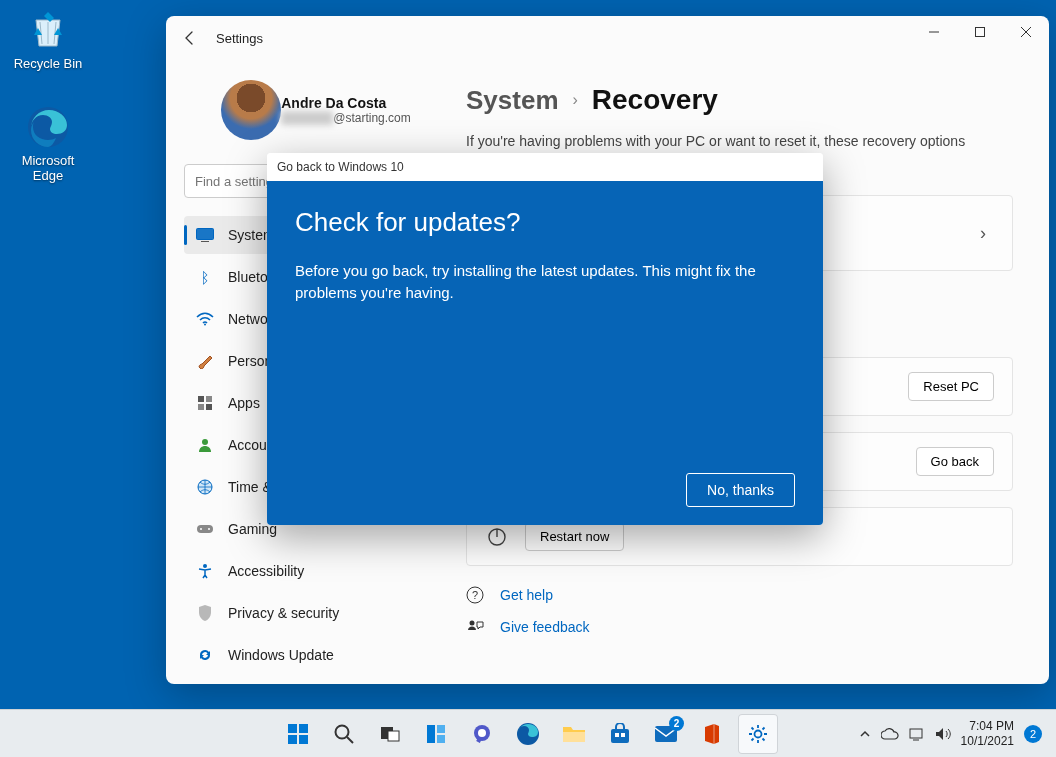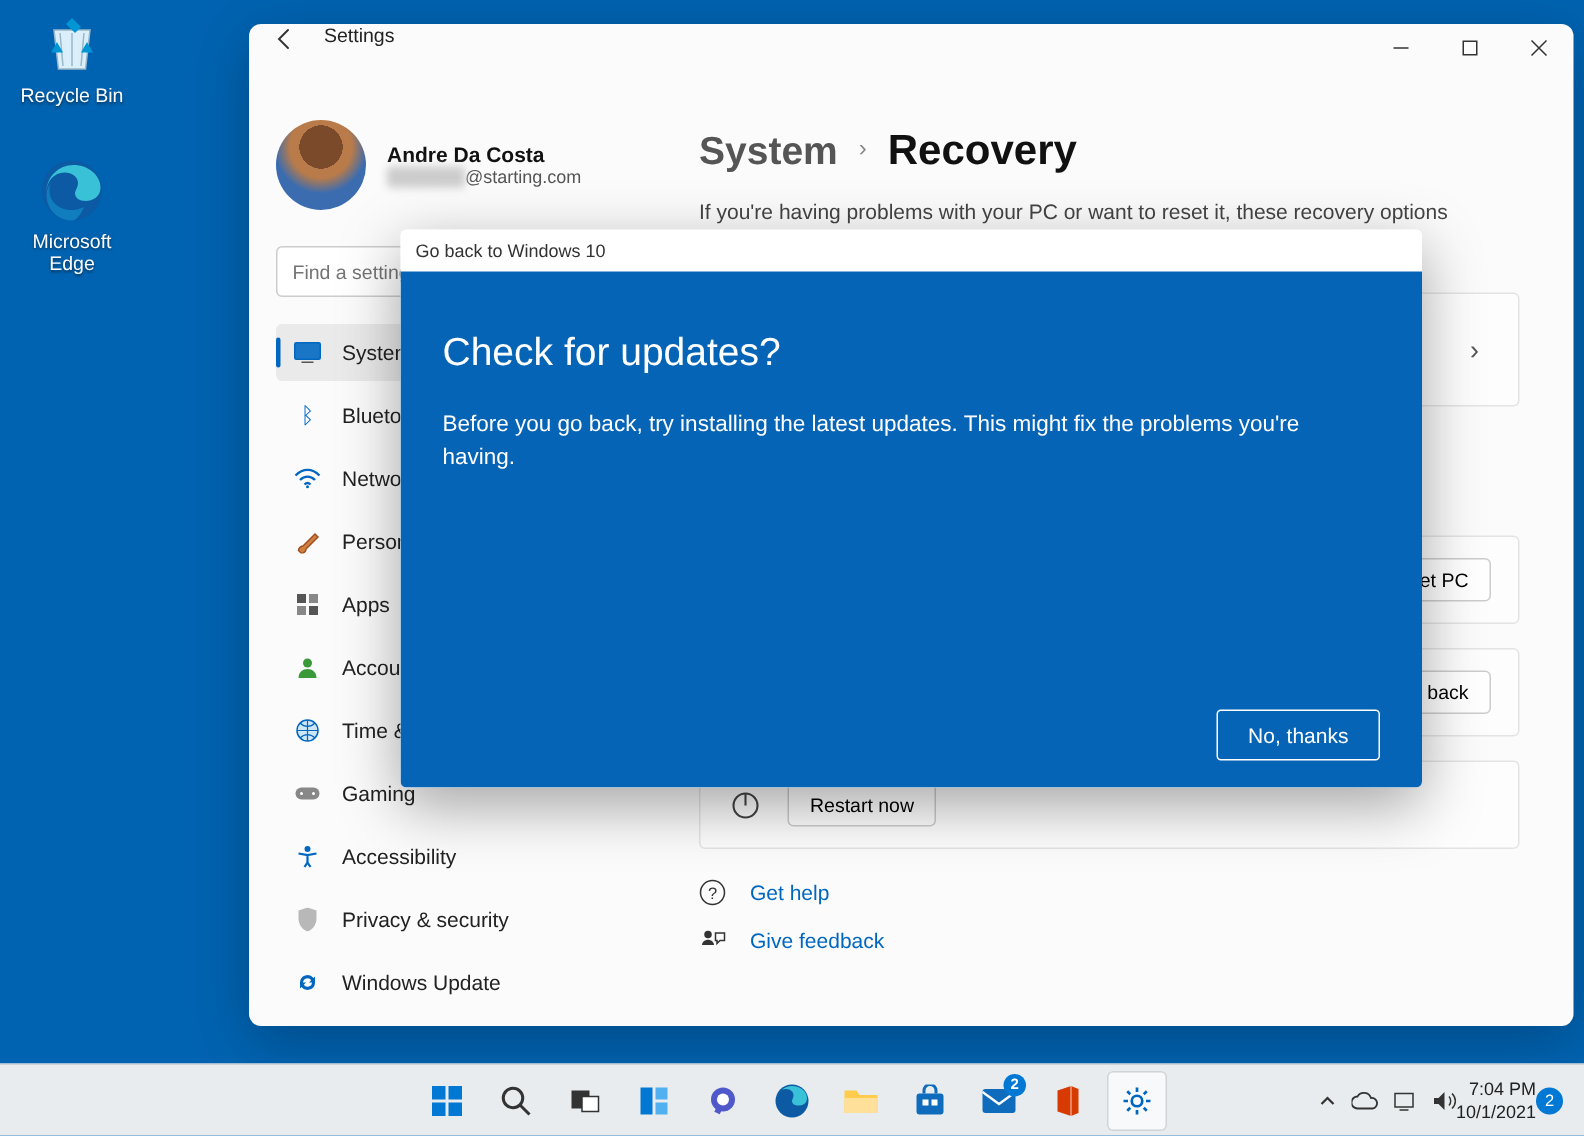--- a/index.html
+++ b/index.html
@@ -8,30 +8,30 @@
   
   .desktop { position: absolute; top: 0; left: 0; width: 100%; height: 100%; }
   .desktop-icon { position: absolute; width: 76px; text-align: center; color: #fff; font-size: 13px; cursor: pointer; }
   .desktop-icon .icon-img { width: 44px; height: 44px; margin: 0 auto 4px; display: flex; align-items: center; justify-content: center; }
   .desktop-icon span.label { display: block; text-shadow: 0 1px 2px rgba(0,0,0,0.5); }
   #recycle-bin { top: 8px; left: 10px; }
   #edge-icon   { top: 105px; left: 10px; }
 
   
   .settings-window { position: absolute; left: 166px; top: 16px; width: 883px; height: 668px; background: #fbfbfb; border-radius: 8px; box-shadow: 0 10px 40px rgba(0,0,0,0.25); display: flex; flex-direction: column; }
-  .titlebar { height: 44px; display: flex; padding: 0 14px; gap: 16px; }
+  .titlebar { height: 44px; display: flex; align-items: center; padding: 0 14px; gap: 16px; }
   .titlebar .back-arrow { width: 20px; height: 20px; display:flex;align-items:center;justify-content:center; cursor:pointer; }
   .titlebar .title { font-size: 13px; color:#222; }
   .win-controls { position:absolute; right:0; top:0; display:flex; }
   .win-controls div { width:46px; height:32px; display:flex;align-items:center;justify-content:center; cursor:pointer; color:#333; font-size:12px; }
   .window-body { flex:1; display:flex; overflow:hidden; }
 
   
   .sidebar { width: 300px; padding: 20px 18px 0 18px; display:flex; flex-direction:column; }
-  .profile { display:flex; align-items:center; gap:14px; margin-bottom: 24px; }
+  .profile { display:flex; align-items:center; margin-bottom: 24px; justify-content: center; }
   .avatar { width:60px; height:60px; border-radius:50%; background: radial-gradient(circle at 50% 30%, #7a4a2a 0 28%, #b87b49 28% 40%, #3b6cb0 60% 100%); }
   .profile-text .name { font-weight:600; font-size:14px; color:#111; }
   .profile-text .email { font-size:12px; color:#555; }
   .profile-text .email .blur { filter: blur(3px); background:#ccc; color:#ccc; border-radius:2px; padding:0 2px;}
   .search-box { border:1px solid #ccc; border-radius:4px; height:34px; padding:0 32px 0 10px; font-size:13px; background:#fff; position:relative; margin-bottom:18px;}
   .search-box input { border:none; outline:none; width:100%; height:100%; font-size:13px; background:transparent;}
   .search-box .s-icon { position:absolute; right:8px; top:7px; color:#555; }
   .nav { display:flex; flex-direction:column; gap:4px; }
   .nav-item { display:flex; align-items:center; gap:14px; height:38px; padding:0 12px; border-radius:4px; font-size:14px; color:#222; cursor:pointer; position:relative;}
   .nav-item.active { background:#eaeaea; }
@@ -48,35 +48,35 @@
   .card { border:1px solid #e4e4e4; border-radius:4px; background:#fdfdfd; padding:14px 18px; display:flex; align-items:center; gap:16px; margin-bottom:16px;}
   .card .card-ico { width:24px; height:24px; color:#444; display:flex;align-items:center;justify-content:center;}
   .card .card-text { flex:1; font-size:12px; color:#555; line-height:1.4; }
   .card .card-action { background:#fff; border:1px solid #ccc; border-radius:4px; padding:6px 14px; font-size:13px; cursor:pointer; white-space:nowrap;}
   .card.chevron .card-action { border:none; background:none; font-size:18px; color:#555; padding:0 8px;}
   .help-links { margin-top:20px; display:flex; flex-direction:column; gap:14px;}
   .help-links a { display:flex; align-items:center; gap:14px; font-size:14px; color:#0067c0; text-decoration:none; cursor:pointer;}
   .help-links .hl-ico { width:20px; color:#333; }
 
   
-  .modal { position:absolute; left:267px; top:153px; width:681px; height:372px; background:#fff; border-radius:4px; box-shadow:0 12px 40px rgba(0,0,0,0.35); display:flex; flex-direction:column; overflow:hidden;}
+  .modal { position:absolute; left:267px; top:153px; width:556px; height:372px; background:#fff; border-radius:4px; box-shadow:0 12px 40px rgba(0,0,0,0.35); display:flex; flex-direction:column; overflow:hidden;}
   .modal-title { height:28px; display:flex; align-items:center; padding:0 10px; font-size:12px; color:#333; background:#fff;}
-  .modal-body { flex:1; background:#0664b6; color:#fff; padding:38px 28px 18px; display:flex; flex-direction:column;}
+  .modal-body { flex:1; background:#0664b6; color:#fff; padding:26px 28px 18px; display:flex; flex-direction:column;}
   .modal-body h1 { font-weight:400; font-size:26px; margin-bottom:22px;}
   .modal-body p { font-size:15px; max-width:580px; line-height:1.45;}
   .modal-actions { margin-top:auto; display:flex; gap:16px; justify-content:flex-end;}
   .modal-actions button { background:transparent; color:#fff; border:1.5px solid #fff; border-radius:3px; padding:8px 20px; font-size:14px; cursor:pointer;}
 
   
   .taskbar { position:absolute; left:0; right:0; bottom:0; height:48px; background:#e8ecef; border-top:1px solid #cfd3d6; display:flex; align-items:center; }
   .taskbar-center { position:absolute; left:50%; transform:translateX(-50%); display:flex; gap:6px; align-items:center;}
   .taskbar-center .tb-item { width:40px; height:40px; display:flex; align-items:center; justify-content:center; border-radius:4px; cursor:pointer; position:relative;}
   .taskbar-center .tb-item.active { background:#f7f9fb; box-shadow: inset 0 0 0 1px #d0d4d8;}
   .tb-badge { position:absolute; top:2px; right:2px; min-width:15px; height:15px; background:#0078d4; color:#fff; font-size:10px; border-radius:8px; display:flex;align-items:center;justify-content:center; padding:0 3px; font-weight:600;}
-  .taskbar-right { margin-left:auto; display:flex; align-items:center; padding-right:14px; font-size:12px; color:#222;}
+  .taskbar-right { margin-left:auto; display:flex; align-items:center; gap:10px; padding-right:14px; font-size:12px; color:#222;}
   .tray-icons { display:flex; gap:10px; align-items:center;}
   .tray-icons span { cursor:pointer; }
   .clock { text-align:right; line-height:1.2;}
   .notif-badge { width:18px;height:18px;border-radius:50%;background:#0078d4;color:#fff;font-size:11px;display:flex;align-items:center;justify-content:center; cursor:pointer;}
 
   
   svg { display:block; }
 </style>
 </head>
 <body>

